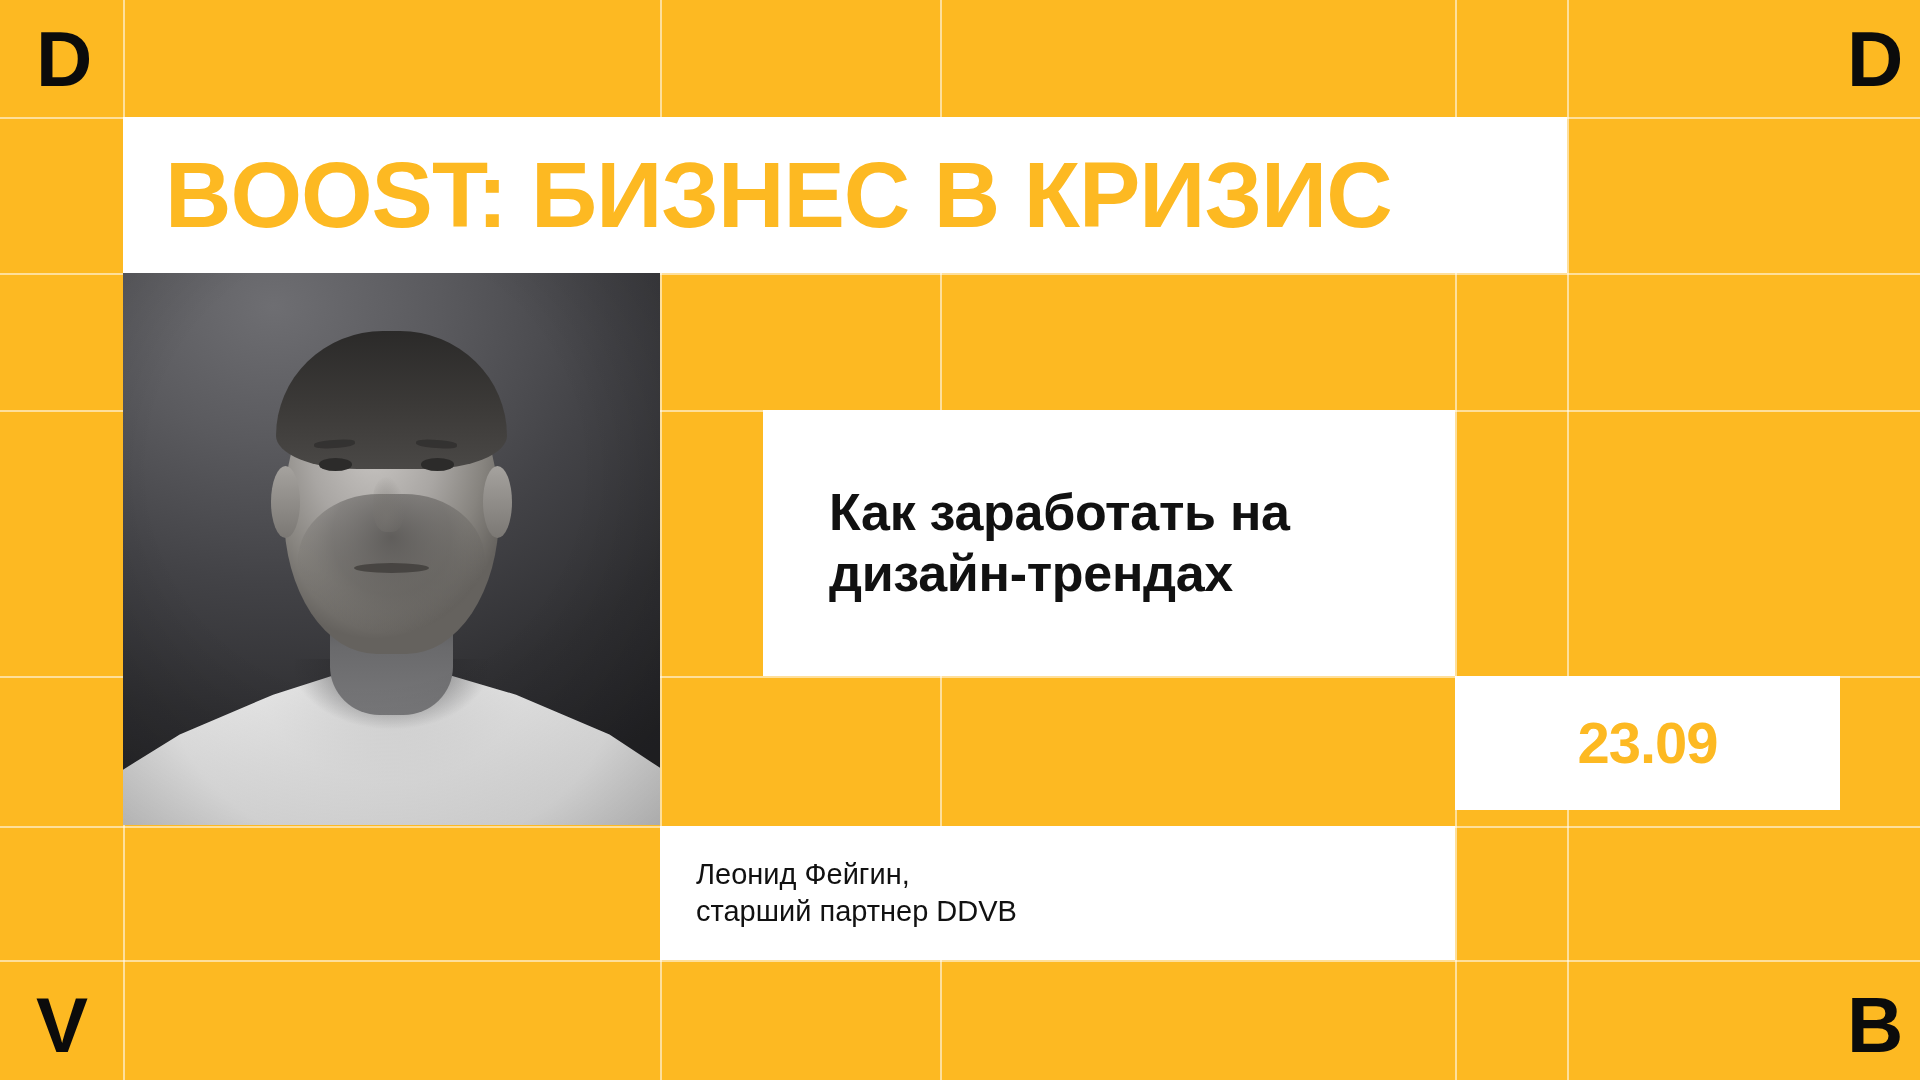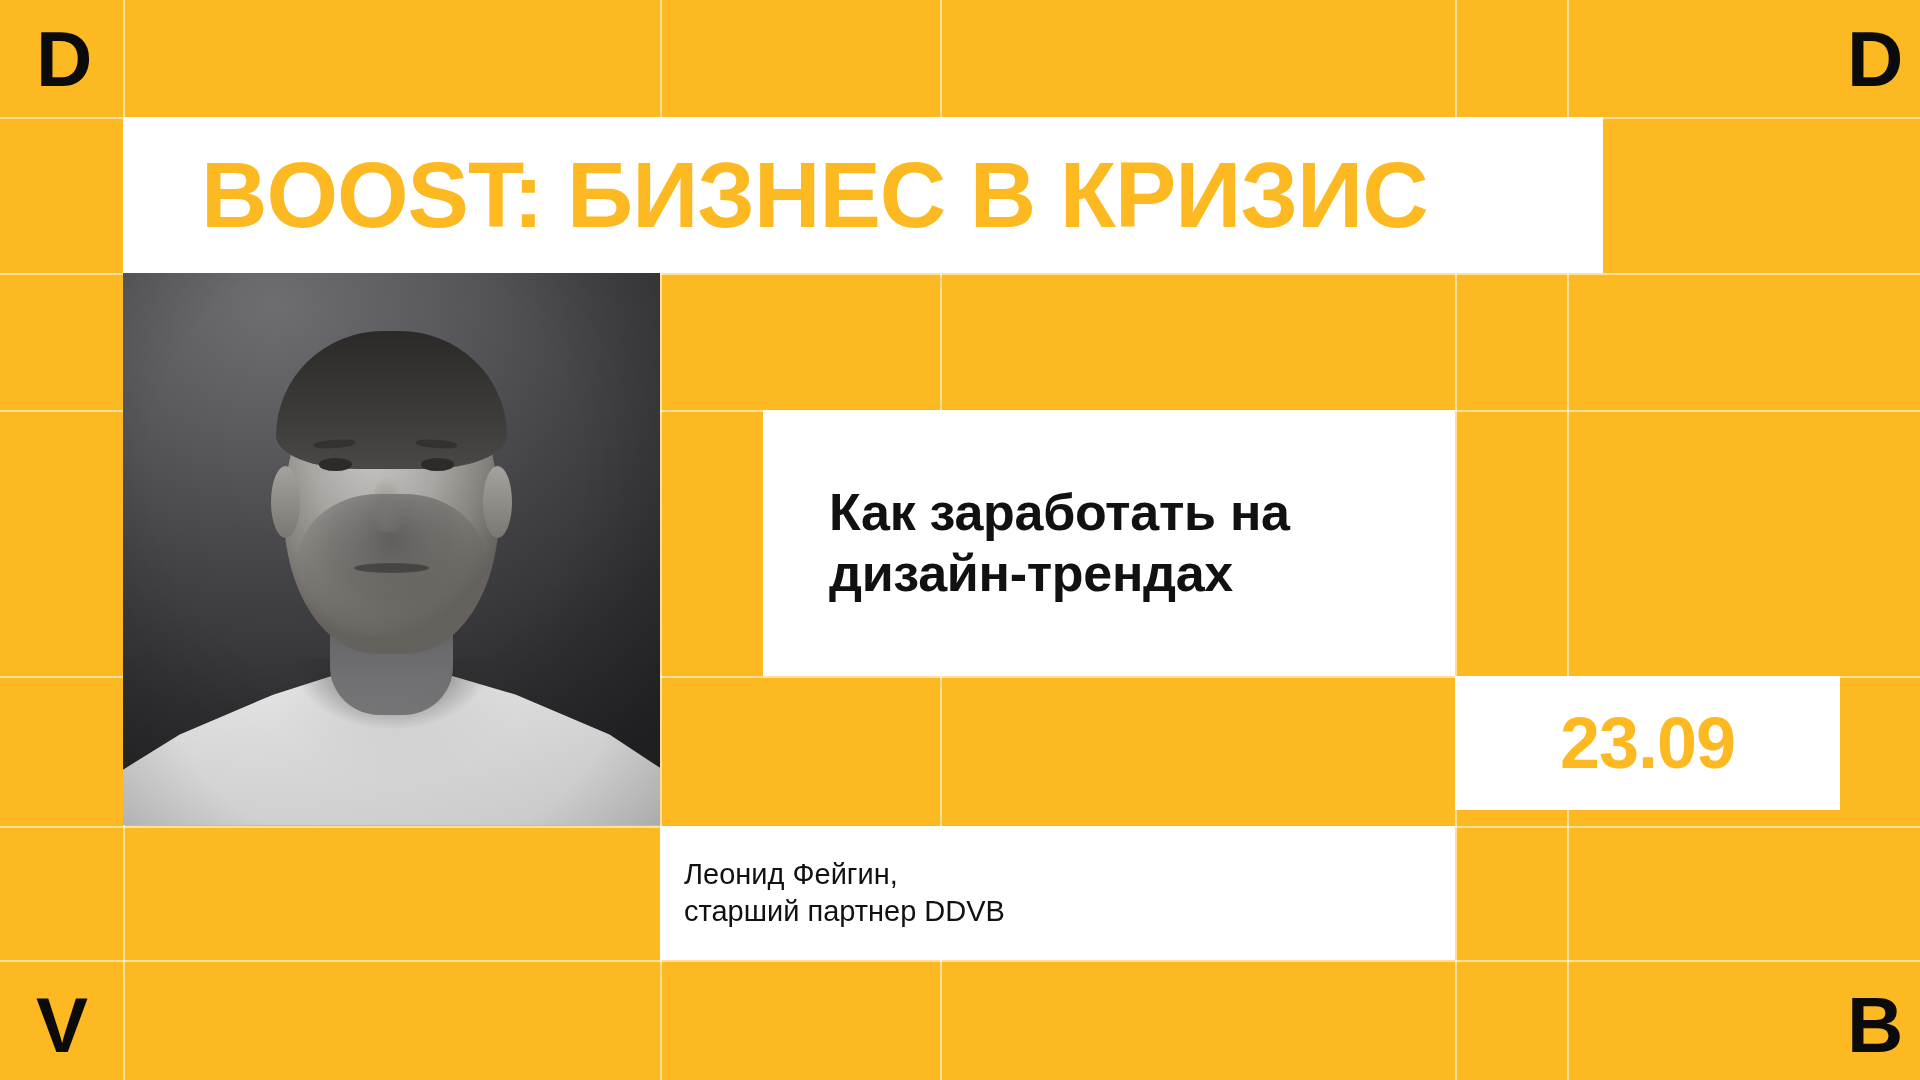--- a/index.html
+++ b/index.html
@@ -35,21 +35,21 @@
   .corner-tr{left:1847px;top:20px;}
   .corner-bl{left:36px;top:986px;}
   .corner-br{left:1847px;top:986px;}
 
   
   #title-banner{
     position:absolute;
     left:123px;top:117px;
     width:1444px;height:156px;
     background:#ffffff;
-    display:flex;align-items:center;padding-left:36px;
+    display:flex;align-items:center;
   }
   #title-text{
     color:#FDB922;
     font-weight:800;
     font-size:92px;
     line-height:1;
     letter-spacing:-1px;
     margin-left:42px;
     white-space:nowrap;
     font-family:"Liberation Sans","DejaVu Sans",sans-serif;
@@ -166,40 +166,40 @@
   #date-box{
     position:absolute;
     left:1455px;top:676px;
     width:385px;height:134px;
     background:#ffffff;
     display:flex;align-items:center;justify-content:center;
   }
   #date-text{
     color:#FDB922;
     font-weight:800;
-    font-size:72px;
+    font-size:58px;
     line-height:1;
     letter-spacing:-1px;
     font-family:"Liberation Sans","DejaVu Sans",sans-serif;
   }
 
   
   #speaker-box{
     position:absolute;
     left:660px;top:826px;
     width:795px;height:134px;
     background:#ffffff;
     display:flex;align-items:center;
   }
   #speaker-text{
     color:#111111;
     font-weight:400;
     font-size:29px;
     line-height:1.28;
-    margin-left:24px;
+    margin-left:36px;
     white-space:pre-line;
     font-family:"Liberation Sans","DejaVu Sans",sans-serif;
   }
 </style>
 </head>
 <body>
 
 <div id="poster">
 
   <div class="gridline gl-v" style="left:123px;"></div>

